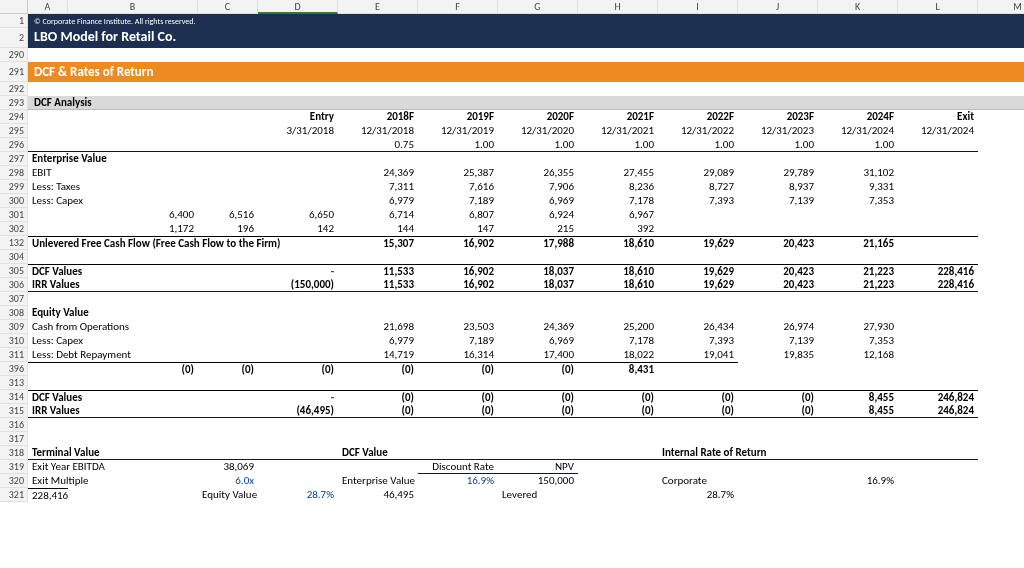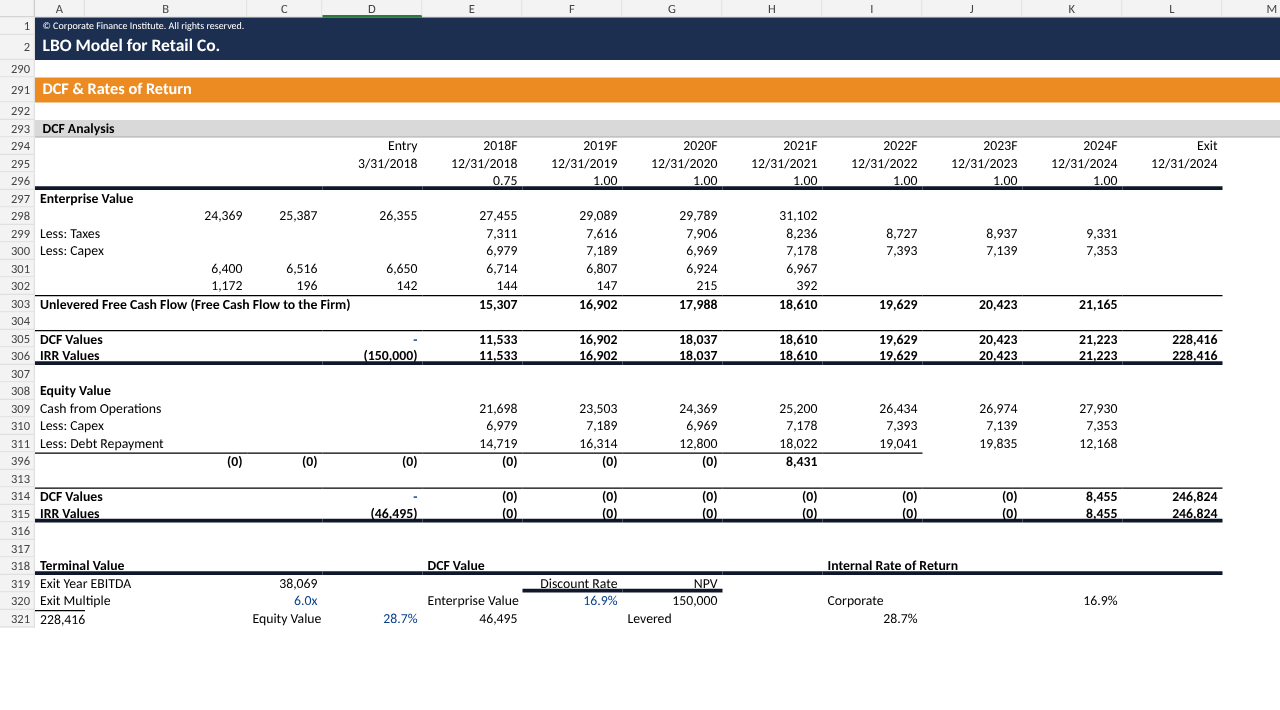--- a/index.html
+++ b/index.html
@@ -63,24 +63,24 @@
   }
   .section-grey {
     grid-column: 2 / span 13;
     background: #d9d9d9;
     font-weight: bold;
     padding-left: 6px;
     line-height: 14px;
     height: 14px;
     border-bottom: 1px solid #bbb;
   }
-  .hdr { font-weight: normal; text-align: right; }
+  .hdr { font-weight: bold; text-align: right; }
   .bold { font-weight: bold; }
   .bt { border-top: 1px solid #000; }
-  .bb { border-bottom: 3px solid #0f172a; }
+  .bb { border-bottom: 1px solid #0f172a; }
   .blue { color: #0a3f8a; }
   .corner {
     grid-column: 1; grid-row: 1;
     background: #f3f3f3;
     border-right:1px solid #ccc; border-bottom:1px solid #ccc;
     height:14px;
   }
   .selline {
     border-bottom: 2px solid #2a7a3a;
   }
@@ -156,20 +156,21 @@
   <div class="cell bb">1.00</div>
   <div class="cell bb">1.00</div>
   <div class="cell bb">1.00</div>
   <div class="cell bb">1.00</div>
   <div class="cell bb"></div>
 
   <div class="rowhead">297</div>
   <div class="cell left bold" style="grid-column:2/span 13">Enterprise Value</div>
 
   <div class="rowhead">298</div>
+  <div class="cell left" style="grid-column:2/span 3">EBIT</div>
   <div class="cell"></div>
   <div class="cell">24,369</div>
   <div class="cell">25,387</div>
   <div class="cell">26,355</div>
   <div class="cell">27,455</div>
   <div class="cell">29,089</div>
   <div class="cell">29,789</div>
   <div class="cell">31,102</div>
   <div class="cell"></div>
 
@@ -212,21 +213,21 @@
   <div class="cell"></div>
   <div class="cell">1,172</div>
   <div class="cell">196</div>
   <div class="cell">142</div>
   <div class="cell">144</div>
   <div class="cell">147</div>
   <div class="cell">215</div>
   <div class="cell">392</div>
   <div class="cell"></div>
 
-  <div class="rowhead">303</div>
+  <div class="rowhead">132</div>
   <div class="cell left bold bt" style="grid-column:2/span 3">Unlevered Free Cash Flow (Free Cash Flow to the Firm)</div>
   <div class="cell bold bt"></div>
   <div class="cell bold bt">15,307</div>
   <div class="cell bold bt">16,902</div>
   <div class="cell bold bt">17,988</div>
   <div class="cell bold bt">18,610</div>
   <div class="cell bold bt">19,629</div>
   <div class="cell bold bt">20,423</div>
   <div class="cell bold bt">21,165</div>
   <div class="cell bold bt"></div>
@@ -286,21 +287,21 @@
   <div class="cell">7,393</div>
   <div class="cell">7,139</div>
   <div class="cell">7,353</div>
   <div class="cell"></div>
 
   <div class="rowhead">311</div>
   <div class="cell left" style="grid-column:2/span 3">Less: Debt Repayment</div>
   <div class="cell"></div>
   <div class="cell">14,719</div>
   <div class="cell">16,314</div>
-  <div class="cell">12,800</div>
+  <div class="cell">17,400</div>
   <div class="cell">18,022</div>
   <div class="cell">19,041</div>
   <div class="cell">19,835</div>
   <div class="cell">12,168</div>
   <div class="cell"></div>
 
   <div class="rowhead">396</div>
   <div class="cell bold bt"></div>
   <div class="cell bold bt">(0)</div>
   <div class="cell bold bt">(0)</div>

